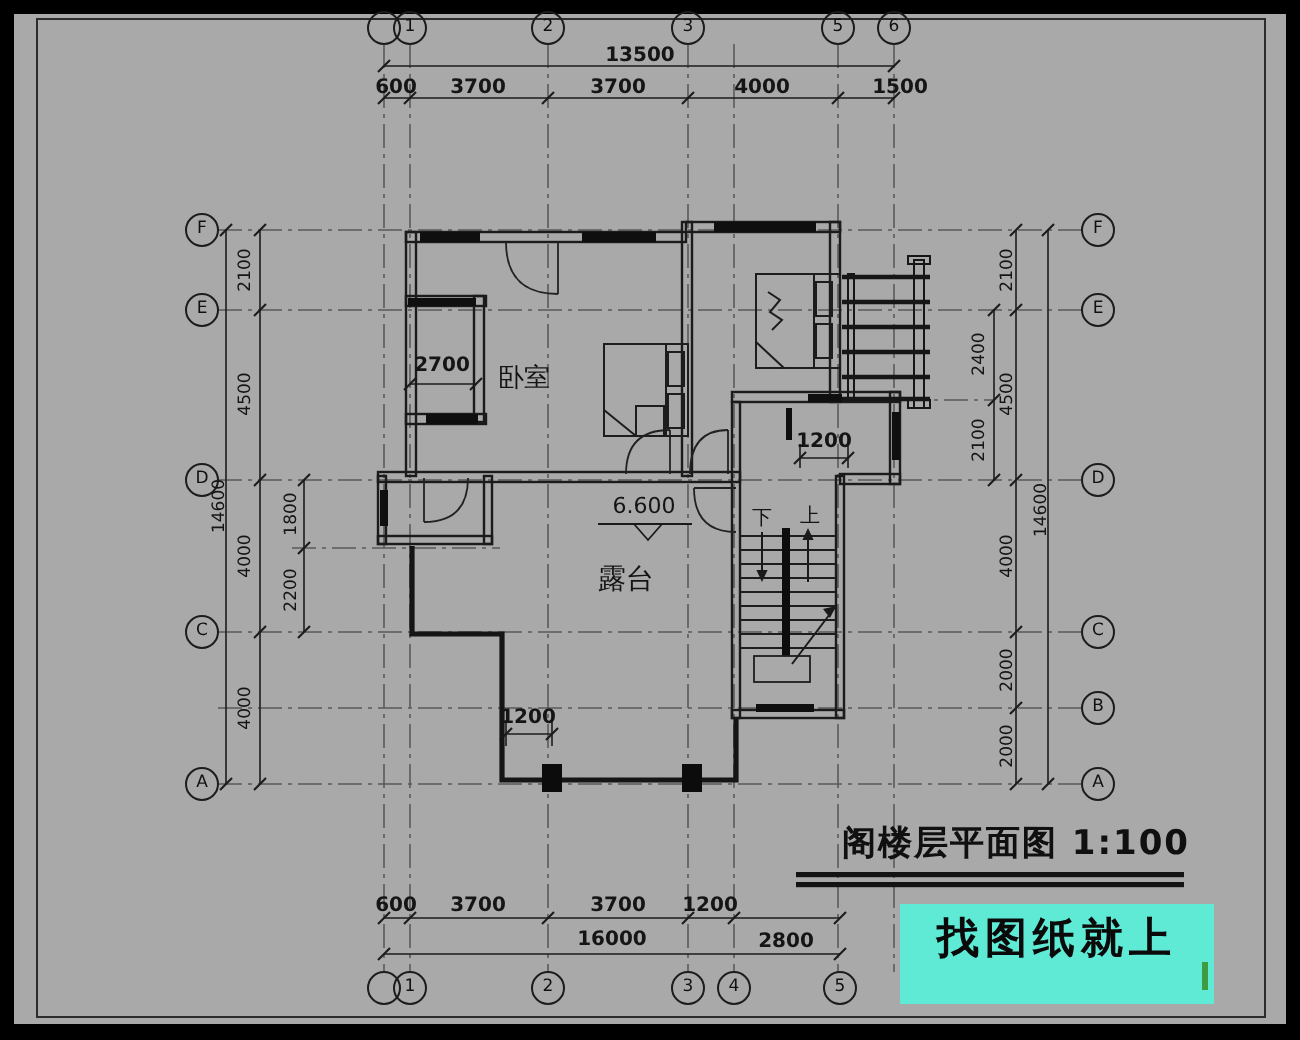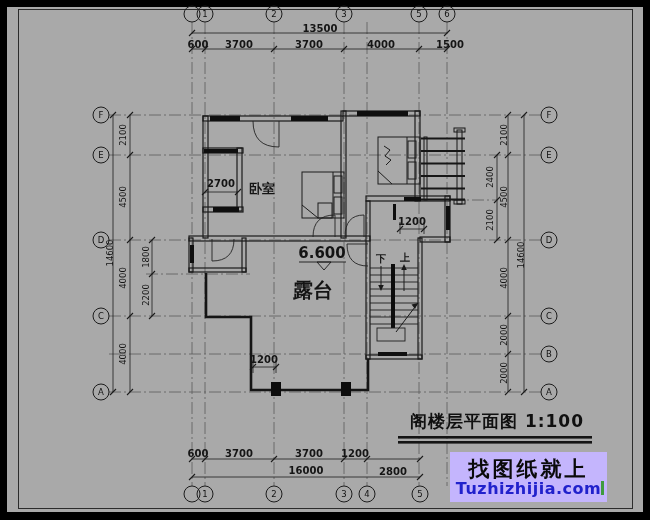--- a/index.html
+++ b/index.html
@@ -4,24 +4,24 @@
 <style>
   html,body{margin:0;padding:0;}
   #stage{position:relative;width:650px;height:520px;background:#000;overflow:hidden;
          font-family:"DejaVu Sans",sans-serif;}
   #paper{position:absolute;left:7px;top:7px;width:636px;height:505px;background:#a9a9a9;}
   #frame{position:absolute;left:11px;top:2px;width:613px;height:498px;border:1.5px solid #2c2c2c;}
   .bub{position:absolute;width:15px;height:15px;border:1px solid #1c1c1c;border-radius:50%;
        transform:translate(-50%,-50%);text-align:center;font-size:8.5px;line-height:14px;color:#111;}
   .dt{position:absolute;transform:translate(-50%,-50%);font-size:10px;color:#151515;white-space:nowrap;font-weight:bold;}
   .dtv{position:absolute;transform:translate(-50%,-50%) rotate(-90deg);font-size:8.5px;color:#151515;white-space:nowrap;}
-  .cn{position:absolute;transform:translate(-50%,-50%);color:#141414;white-space:nowrap;font-weight:bold;}
+  .cn{position:absolute;transform:translate(-50%,-50%);color:#141414;white-space:nowrap;}
   #title{position:absolute;left:403px;top:403px;width:185px;height:22px;overflow:hidden;
-         font-size:17px;font-weight:bold;letter-spacing:1px;color:#101010;white-space:nowrap;}
-  #wm{position:absolute;left:443px;top:445px;width:157px;height:50px;background:#c4b5fd;}
+         font-size:17px;font-weight:bold;letter-spacing:1px;color:#101010;white-space:nowrap;text-align:right;}
+  #wm{position:absolute;left:443px;top:445px;width:157px;height:50px;background:#5eead4;}
   #wm .slog{position:absolute;left:50%;top:3px;transform:translateX(-50%);
             font-size:21px;font-weight:bold;letter-spacing:3px;color:#0a0a0a;white-space:nowrap;}
   #wm .site{position:absolute;left:50%;top:27px;transform:translateX(-50%);
             font-size:16px;font-weight:bold;letter-spacing:.5px;white-space:nowrap;}
   #wm .accent{position:absolute;right:3px;top:29px;width:3px;height:14px;background:#3f9b3f;}
   svg{position:absolute;left:0;top:0;}
 </style>
 </head>
 <body>
 
@@ -250,26 +250,25 @@
   <span class="dtv" style="left:497px;top:271px">4000</span>
   <span class="dtv" style="left:497px;top:328px">2000</span>
   <span class="dtv" style="left:497px;top:366px">2000</span>
   <span class="dtv" style="left:514px;top:248px">14600</span>
 
   <span class="dt" style="left:214px;top:176px">2700</span>
   <span class="dt" style="left:405px;top:214px">1200</span>
   <span class="dt" style="left:257px;top:352px">1200</span>
 
   <span class="cn" style="left:255px;top:182px;font-size:13px">卧室</span>
-  <span class="cn" style="left:306px;top:283px;font-size:20px">露台</span>
-  <span class="cn" style="left:315px;top:246px;font-size:15px">6.600</span>
+  <span class="cn" style="left:306px;top:283px;font-size:14px">露台</span>
+  <span class="cn" style="left:315px;top:246px;font-size:11px">6.600</span>
   <span class="cn" style="left:374px;top:252px;font-size:10px">下</span>
   <span class="cn" style="left:398px;top:251px;font-size:10px">上</span>
 
   <div id="title">阁楼层平面图 1:100</div>
 
   <div id="wm">
     <span class="slog">找图纸就上</span>
-    <span class="site" style="color: rgb(33, 33, 204);">Tuzhizhijia.com</span>
     <span class="accent"></span>
   </div>
  </div>
 </div>
 
 </body></html>

